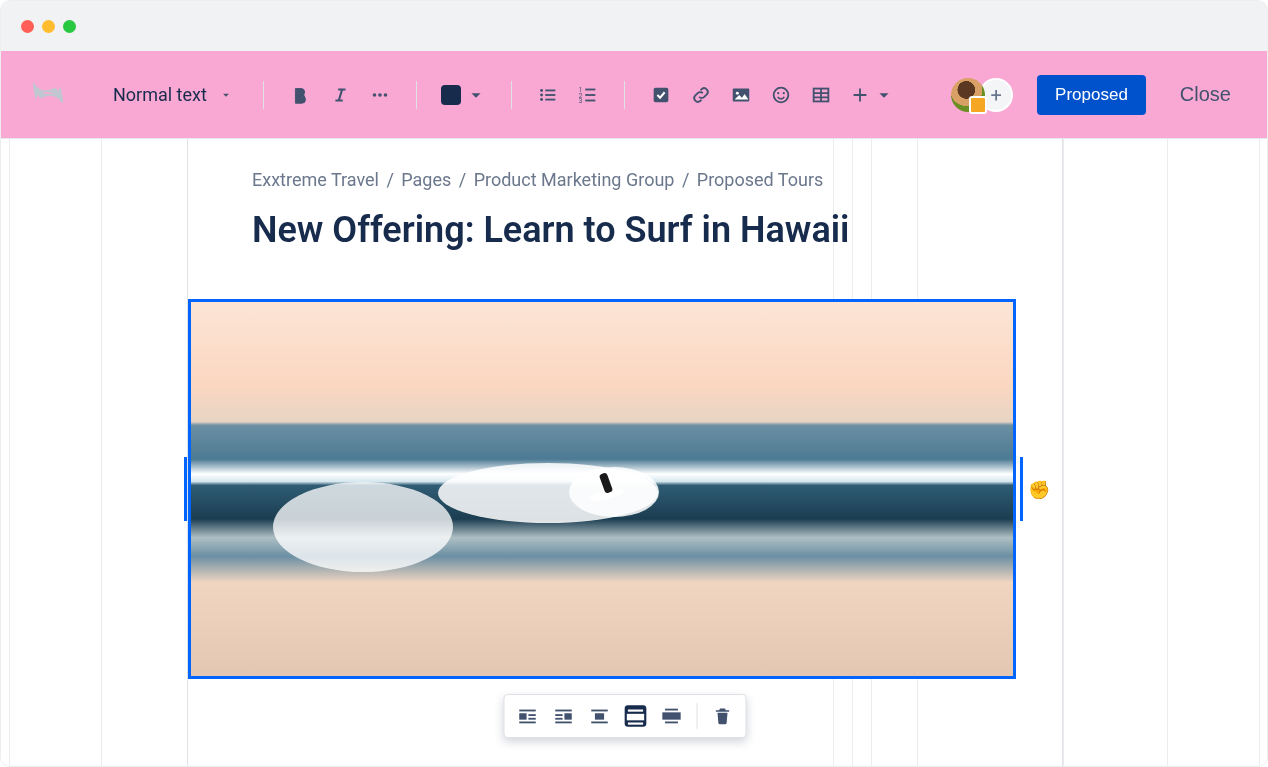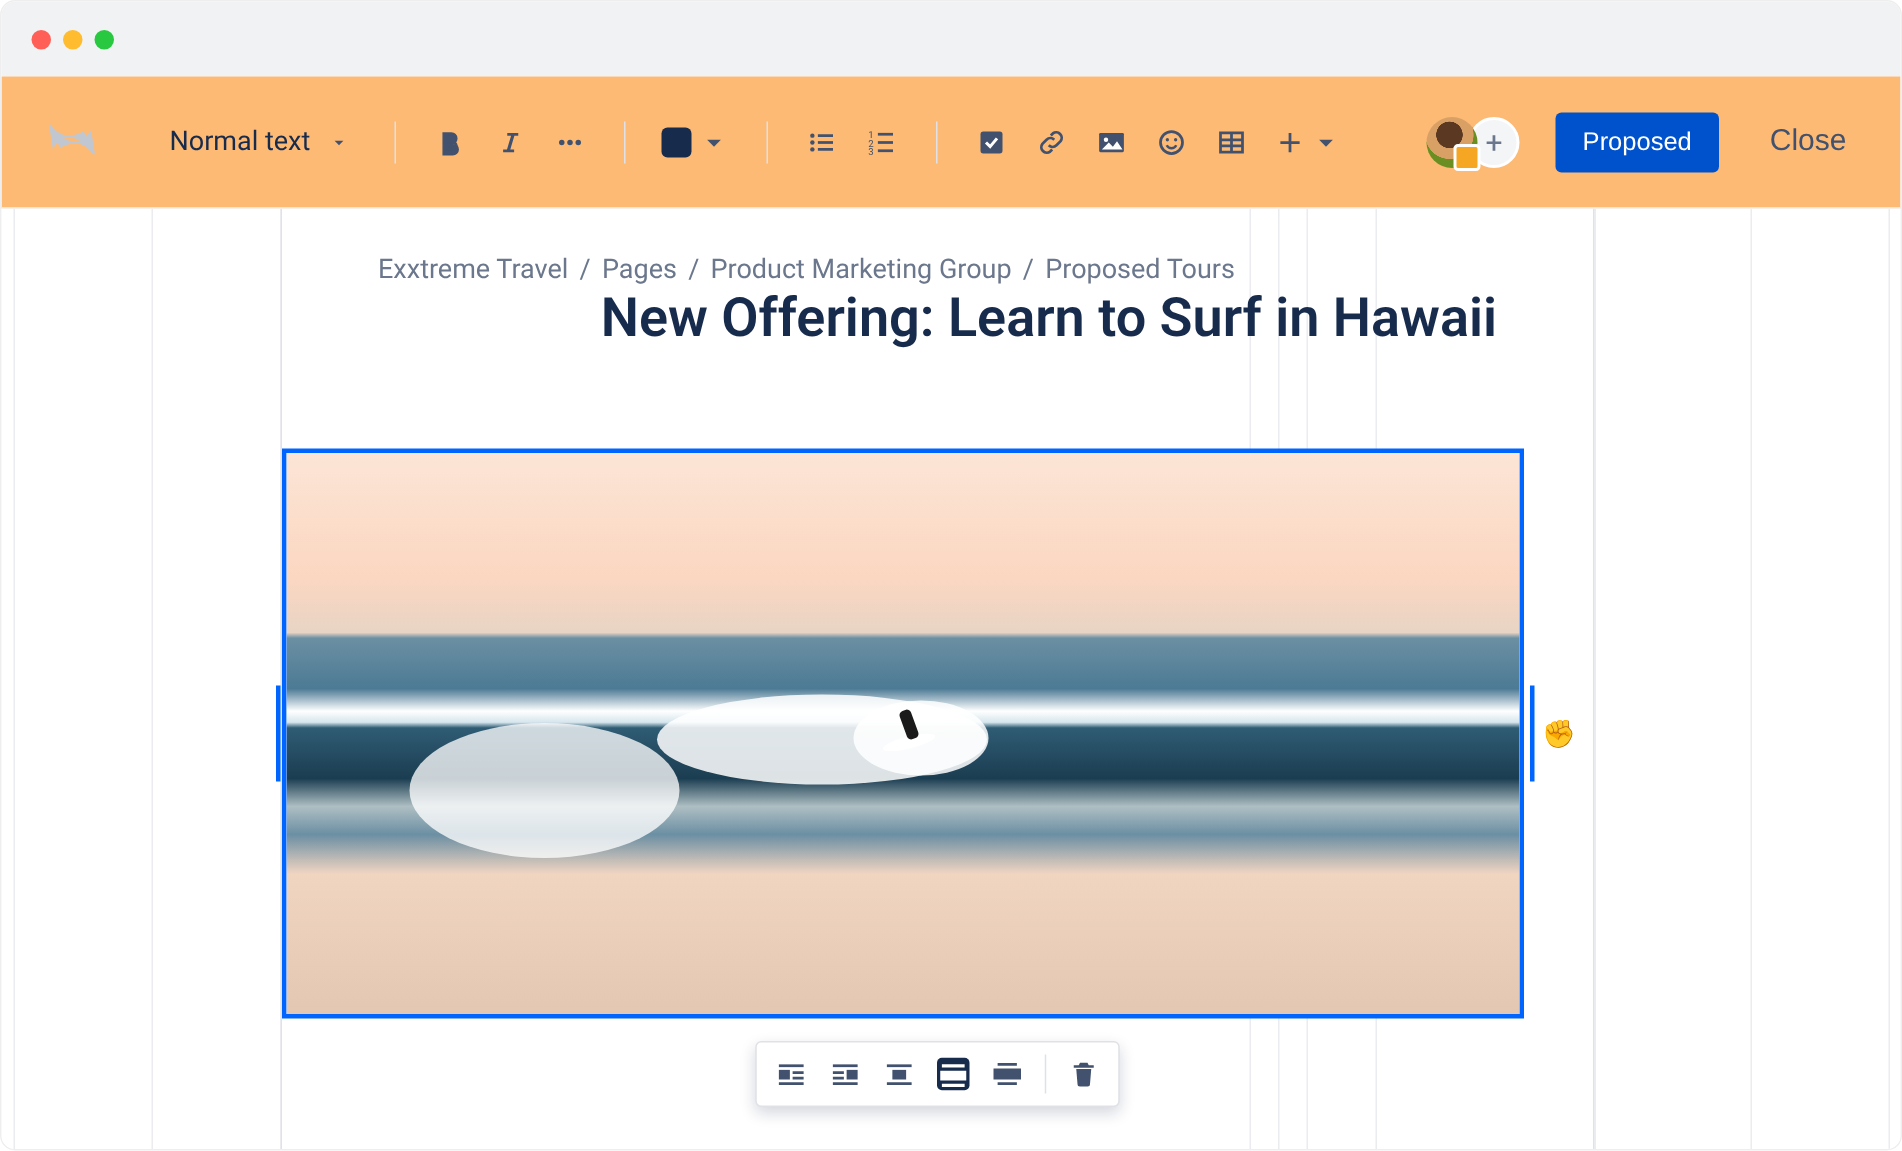--- a/index.html
+++ b/index.html
@@ -28,21 +28,21 @@
   .dot.g { background: #28c840; }
 
   
   .toolbar {
     height: 88px;
     border-bottom: 1px solid #e6e8eb;
     display: flex;
     align-items: center;
     padding: 0 30px 0 30px;
     gap: 10px;
-    background: #fdba74;
+    background: #f9a8d4;
   }
   .logo svg { width: 34px; height: 34px; }
   .text-style {
     display: flex;
     align-items: center;
     gap: 8px;
     color: #172b4d;
     font-size: 18px;
     padding: 6px 10px;
     cursor: pointer;
@@ -112,28 +112,28 @@
     width:876px;
     top:0;
     bottom:0;
     border-left:1px solid #e0e2e7;
     border-right:1px solid #e0e2e7;
   }
   .page .content-pad { padding: 30px 64px 0 64px; }
   .crumbs {
     color:#6b778c;
     font-size:18px;
+    margin-bottom:18px;
   }
   .crumbs span.sep-s { margin:0 3px; color:#6b778c; }
   .title {
     color:#172b4d;
     font-size:36px;
     font-weight:600;
     line-height:1.25;
-    text-align:right;
   }
 
   .image-block {
     position:absolute;
     left:-86px;
     width:1048px;
     top:160px;
   }
   .image-frame {
     border:3px solid #0065ff;

